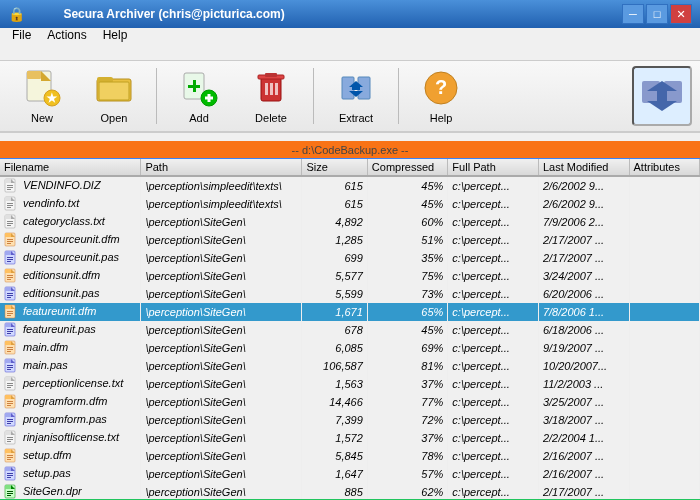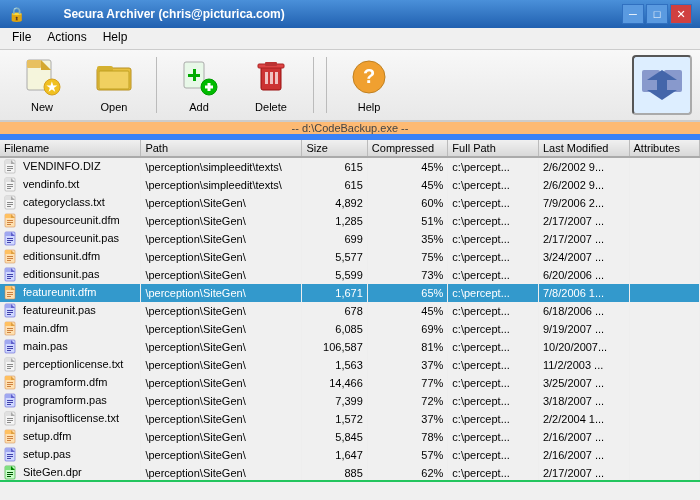--- a/index.html
+++ b/index.html
@@ -22,22 +22,22 @@
       width: 22px; height: 20px; background: #5a9ae0; border: 1px solid #3070c0;
       color: white; font-size: 11px; cursor: pointer; display: flex; align-items: center; justify-content: center;
     }
     .title-btn.close { background: #d04040; }
     
     
     #menubar {
       background: #f0f0f0;
       height: 22px;
       display: flex;
-      align-items: flex-start;
-      padding: 0 4px;
+      align-items: flex-end;
+      padding: 16px 4px;
       border-bottom: 1px solid #ccc;
     }
     .menu-item {
       padding: 2px 8px;
       cursor: pointer;
       font-size: 12px;
     }
     
     
     #toolbar {
@@ -75,28 +75,29 @@
     .icon-new { color: #f0a000; }
     .icon-open { color: #d0a000; }
     .icon-add { color: #00aa00; }
     .icon-delete { color: #cc2222; }
     .icon-extract { color: #0066cc; }
     .icon-help { color: #cc6600; }
     .icon-app { color: #336699; }
 
     
     #pathbar {
-      background: #fdba74;
+      background: #f97316;
       height: 18px;
       display: flex;
       align-items: center;
       justify-content: center;
-      border-bottom: 6px solid #3b82f6;
+      border-bottom: 1px solid #3b82f6;
       font-size: 11px;
       color: #444;
+      margin-top: 8px;
     }
     
     
     #file-table {
       width: 100%;
       border-collapse: collapse;
       font-size: 11px;
     }
     #file-table thead th {
       background: linear-gradient(to bottom, #f0f0f0, #d8d8d8);
@@ -104,21 +105,21 @@
       border-bottom: 2px solid #aaa;
       padding: 2px 4px;
       text-align: left;
       font-weight: normal;
       white-space: nowrap;
       cursor: pointer;
       position: sticky;
       top: 0;
       z-index: 1;
     }
-    #file-table tbody tr { cursor: default; }
+    #file-table tbody tr { cursor: default; font-style: italic; }
     #file-table tbody tr.selected { background: #3399cc; color: white; }
     #file-table tbody td {
       padding: 1px 4px;
       border-right: 1px solid #eee;
       white-space: nowrap;
       overflow: hidden;
       text-overflow: ellipsis;
       max-width: 150px;
     }
     
@@ -230,20 +231,32 @@
         <rect x="13" y="14" width="3" height="12" fill="white" opacity="0.7"></rect>
         <rect x="18" y="14" width="3" height="12" fill="white" opacity="0.7"></rect>
         <rect x="23" y="14" width="3" height="12" fill="white" opacity="0.7"></rect>
       </svg>
     </div>
     <span>Delete</span>
   </div>
 
   <div class="toolbar-sep"></div>
 
+  <div class="toolbar-btn">
+    <div class="toolbar-icon icon-extract">
+      <svg width="38" height="38" viewBox="0 0 38 38">
+        <rect x="5" y="8" width="12" height="22" rx="1" fill="#88aadd" stroke="#5588bb" stroke-width="1"></rect>
+        <rect x="21" y="8" width="12" height="22" rx="1" fill="#88aadd" stroke="#5588bb" stroke-width="1"></rect>
+        <polygon points="12,18 19,12 26,18" fill="#0055aa"></polygon>
+        <polygon points="12,22 19,28 26,22" fill="#0055aa"></polygon>
+        <rect x="15" y="17" width="8" height="4" fill="#0055aa"></rect>
+      </svg>
+    </div>
+    <span>Extract</span>
+  </div>
 
   <div class="toolbar-sep"></div>
 
   <div class="toolbar-btn">
     <div class="toolbar-icon icon-help">
       <svg width="38" height="38" viewBox="0 0 38 38">
         <circle cx="19" cy="19" r="16" fill="#f0a030" stroke="#c08020" stroke-width="1"></circle>
         <text x="19" y="25" text-anchor="middle" font-size="20" font-weight="bold" fill="white">?</text>
       </svg>
     </div>

